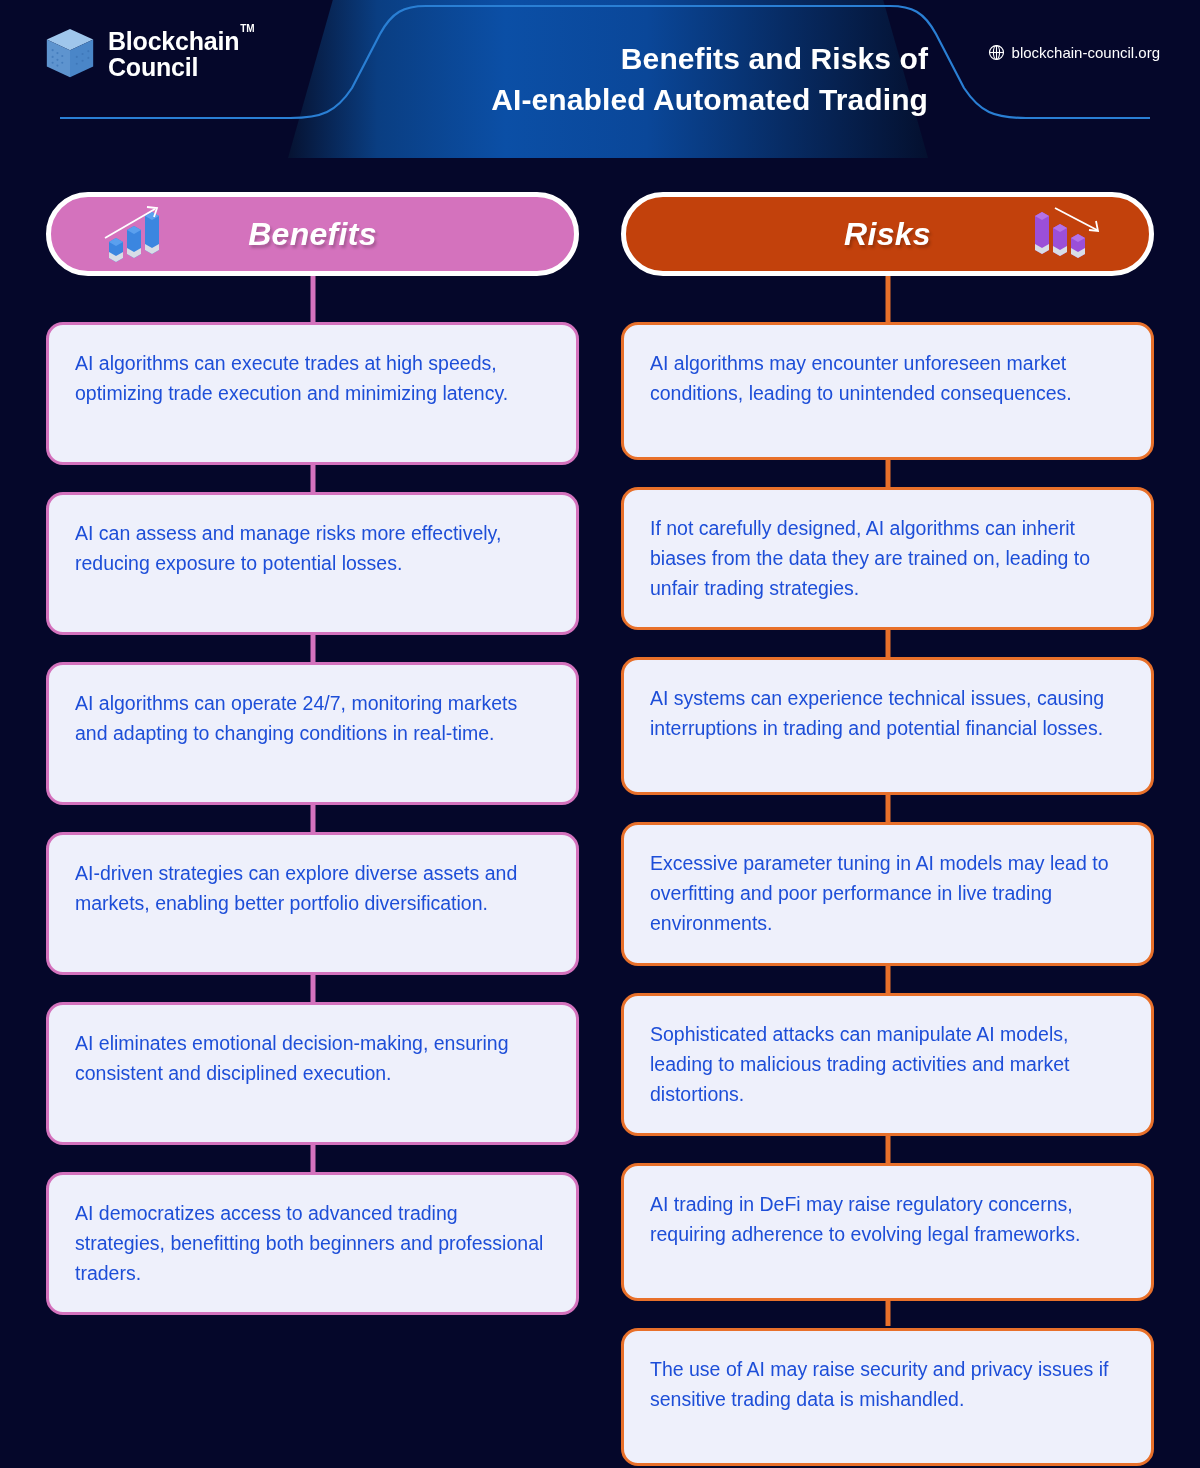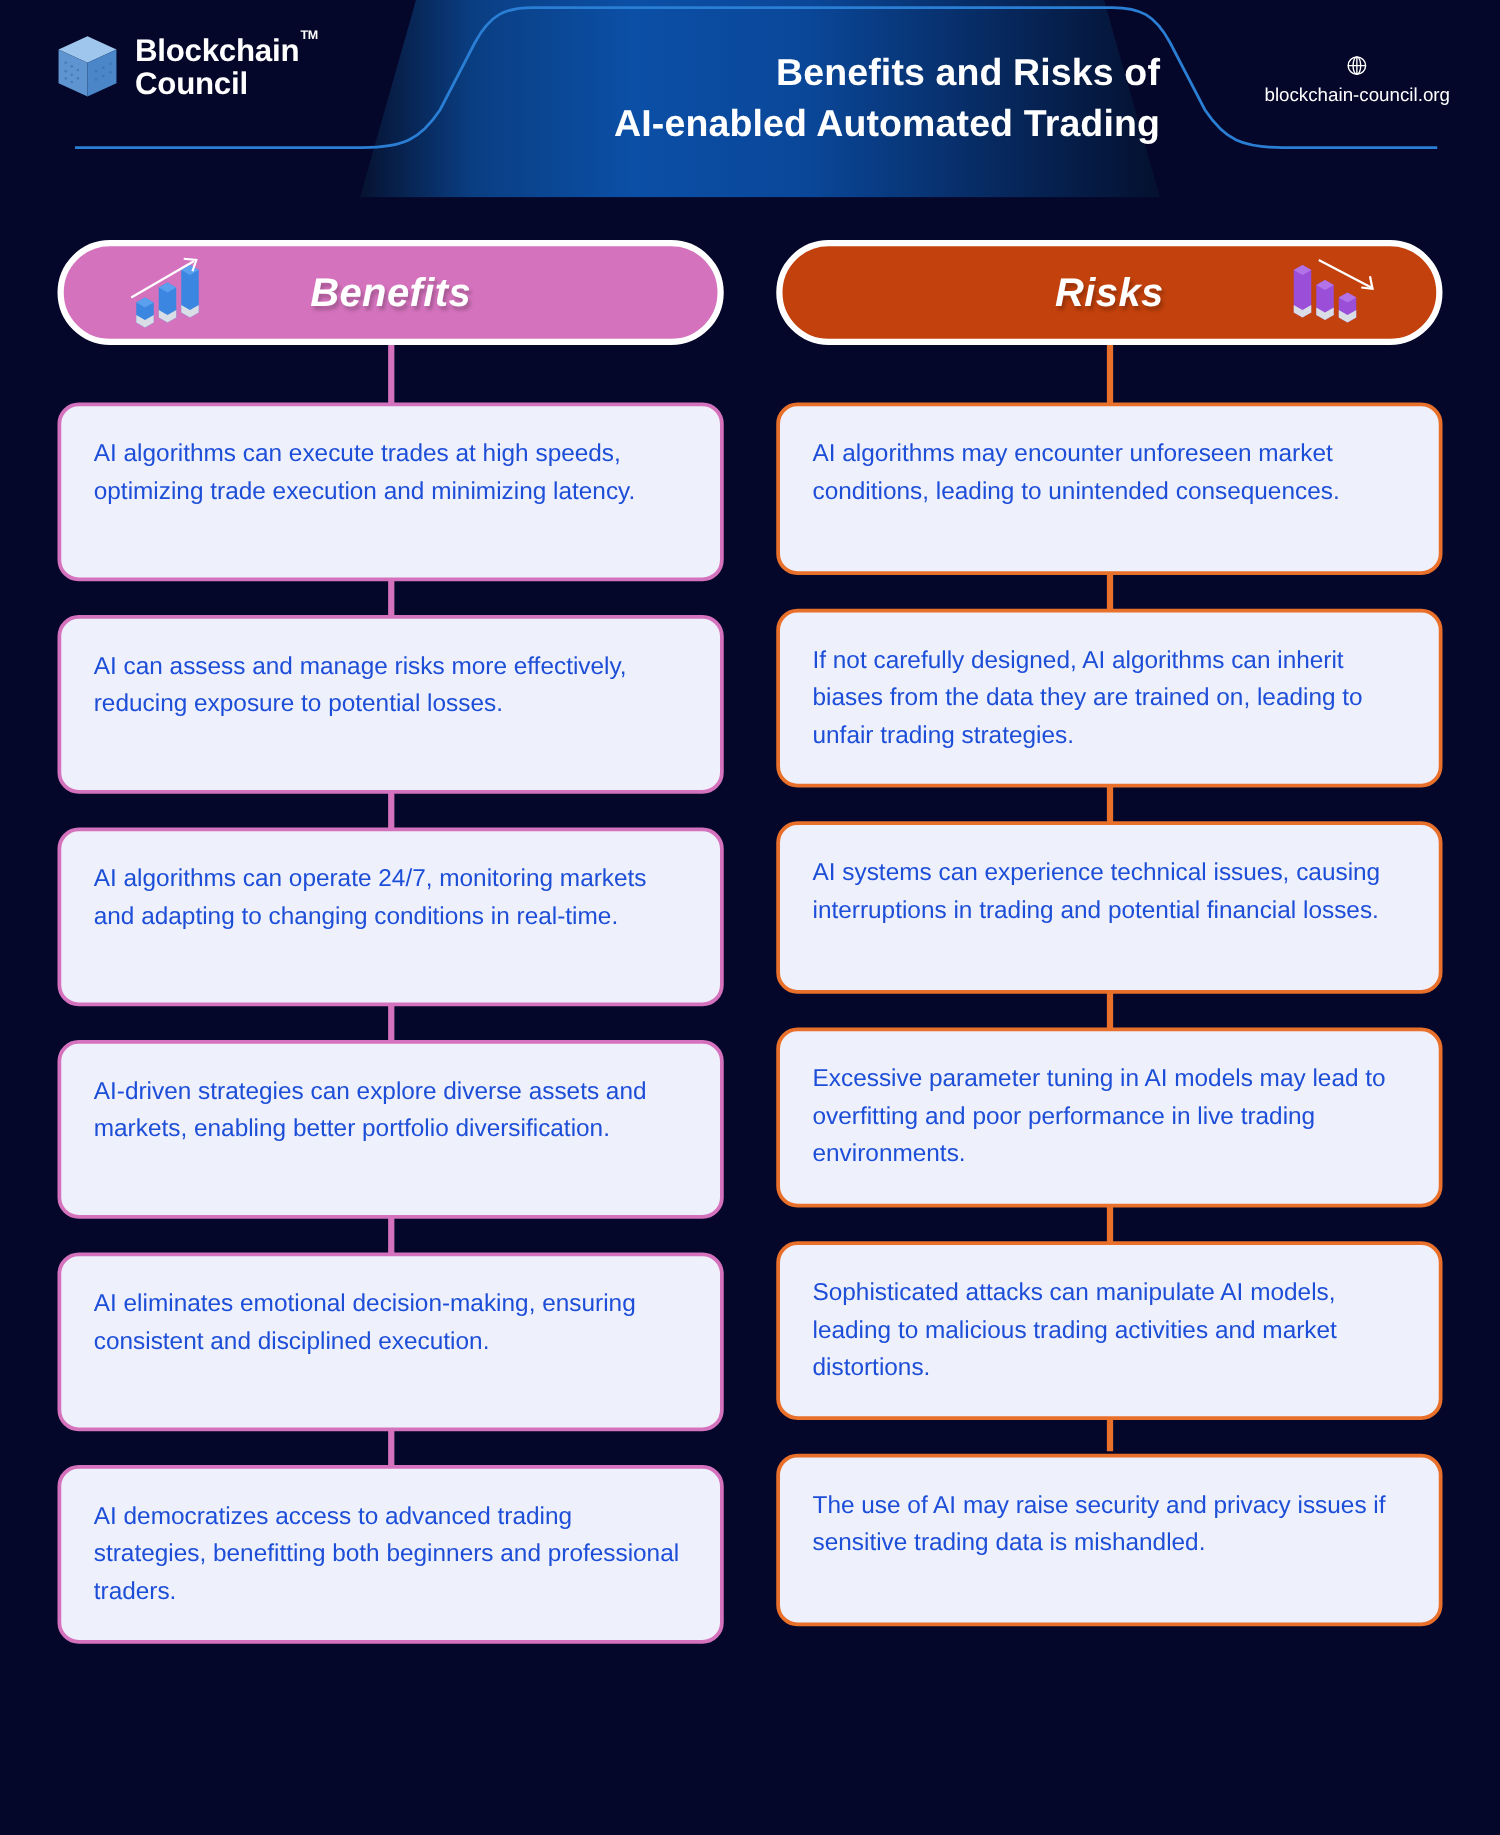--- a/index.html
+++ b/index.html
@@ -94,21 +94,20 @@
 
   .site {
     position: absolute;
     right: 40px;
     top: 44px;
     display: flex;
     align-items: center;
     gap: 7px;
     color: #ffffff;
     font-size: 15px;
-    flex-direction: column;
   }
   .globe { width: 17px; height: 17px; display: block; }
 
   
   .columns {
     position: absolute;
     top: 192px;
     left: 0;
     width: 1200px;
     display: flex;
@@ -284,16 +283,17 @@
         <path d="M62 26 L71 27 L69 17" stroke="#ffffff" stroke-width="1.8" fill="none"></path>
       </svg>
     </div>
     <div class="cards">
       <div class="spine" style="top:0; bottom:140px;"></div>
       <div class="card">AI algorithms may encounter unforeseen market conditions, leading to unintended consequences.</div>
       <div class="card">If not carefully designed, AI algorithms can inherit biases from the data they are trained on, leading to unfair trading strategies.</div>
       <div class="card">AI systems can experience technical issues, causing interruptions in trading and potential financial losses.</div>
       <div class="card">Excessive parameter tuning in AI models may lead to overfitting and poor performance in live trading environments.</div>
       <div class="card">Sophisticated attacks can manipulate AI models, leading to malicious trading activities and market distortions.</div>
+      <div class="card">AI trading in DeFi may raise regulatory concerns, requiring adherence to evolving legal frameworks.</div>
       <div class="card">The use of AI may raise security and privacy issues if sensitive trading data is mishandled.</div>
     </div>
   </div>
 </div>
 
 </body></html>

